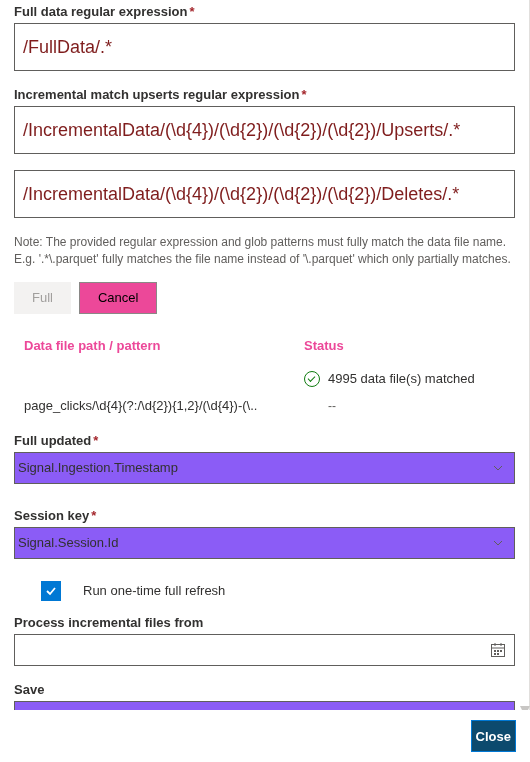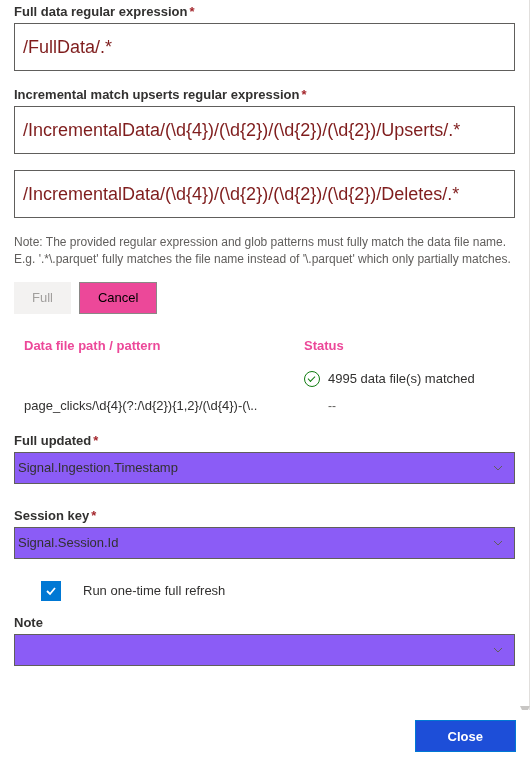--- a/index.html
+++ b/index.html
@@ -68,25 +68,25 @@
       background: #ec4899;
       cursor: pointer;
     }
     .btn-disabled {
       background: #f3f2f1;
       color: #a19f9d;
       border: none;
       cursor: not-allowed;
     }
     .btn-primary {
-      background: #1d4ed8;
+      background: #0c4a6e;
       color: #ffffff;
       border: 1px solid #0078d4;
       font-weight: 600;
-      padding: 0 32px;
+      padding: 0 4px;
     }
     .table-header {
       display: flex;
       padding: 8px 10px;
       font-size: 13px;
       font-weight: 600;
       color: #ec4899;
     }
     .col-path {
       flex: 0 0 280px;
@@ -312,23 +312,41 @@
 
   <div class="checkbox-row">
     <div class="checkbox-box">
       <svg class="checkbox-check" viewBox="0 0 12 12">
         <path d="M2 6 L5 9 L10 3" stroke="#ffffff" stroke-width="1.8" fill="none"></path>
       </svg>
     </div>
     <span class="checkbox-label">Run one-time full refresh</span>
   </div>
 
-
-  <div class="field-group">
-    <label class="field-label">Note</label>
+  <div class="field-group">
+    <label class="field-label">Process incremental files from</label>
+    <div class="date-input">
+      <span class="date-icon">
+        <svg viewBox="0 0 16 16" width="16" height="16">
+          <rect x="1.5" y="2.5" width="13" height="12" stroke="#605e5c" stroke-width="1" fill="none"></rect>
+          <line x1="1.5" y1="6" x2="14.5" y2="6" stroke="#605e5c" stroke-width="1"></line>
+          <line x1="5" y1="1" x2="5" y2="4" stroke="#605e5c" stroke-width="1"></line>
+          <line x1="11" y1="1" x2="11" y2="4" stroke="#605e5c" stroke-width="1"></line>
+          <rect x="4" y="8" width="2" height="2" fill="#605e5c"></rect>
+          <rect x="7" y="8" width="2" height="2" fill="#605e5c"></rect>
+          <rect x="10" y="8" width="2" height="2" fill="#605e5c"></rect>
+          <rect x="4" y="11" width="2" height="2" fill="#605e5c"></rect>
+          <rect x="7" y="11" width="2" height="2" fill="#605e5c"></rect>
+        </svg>
+      </span>
+    </div>
+  </div>
+
+  <div class="field-group">
+    <label class="field-label">Save</label>
     <div class="dropdown">
       <span></span>
       <span class="dropdown-caret">
         <svg class="caret-svg" viewBox="0 0 12 12">
             <path d="M2 4 L6 8 L10 4" stroke="#605e5c" stroke-width="1" fill="none"></path>
           </svg>
       </span>
     </div>
   </div>
 

